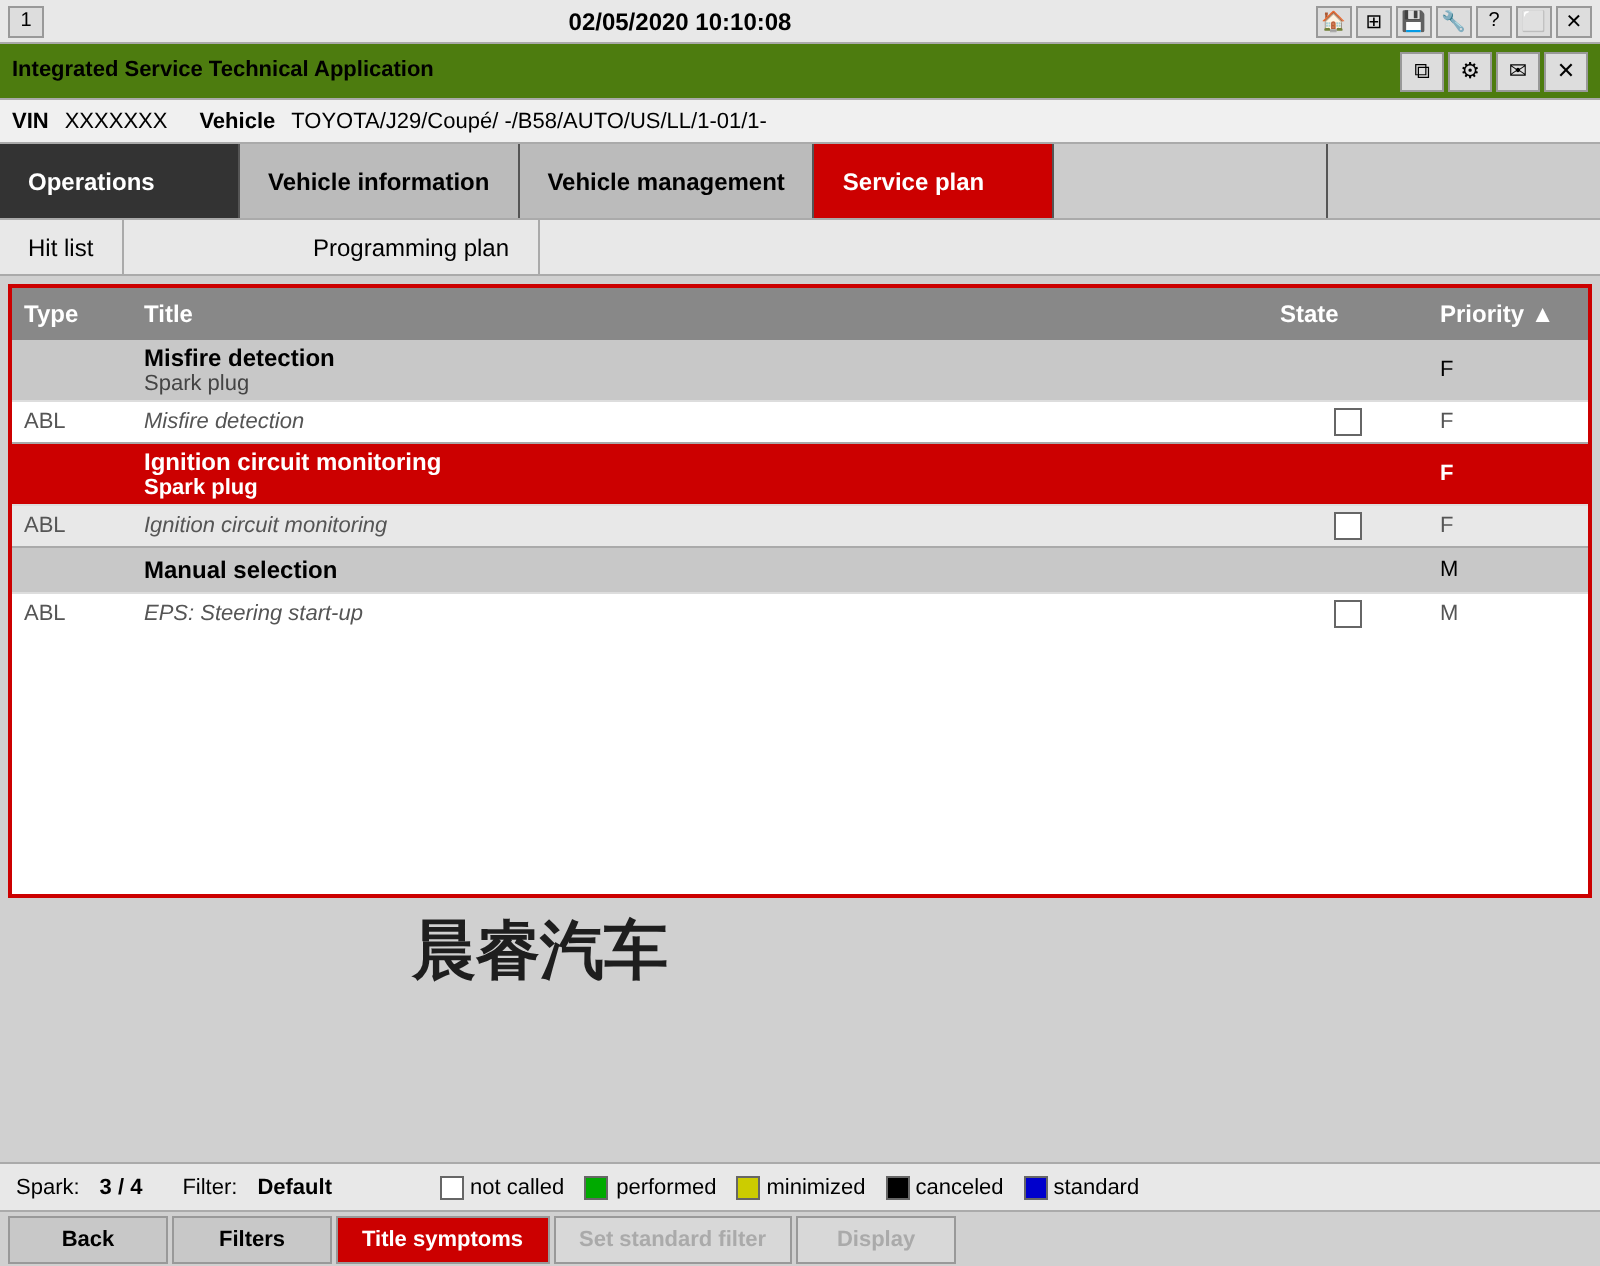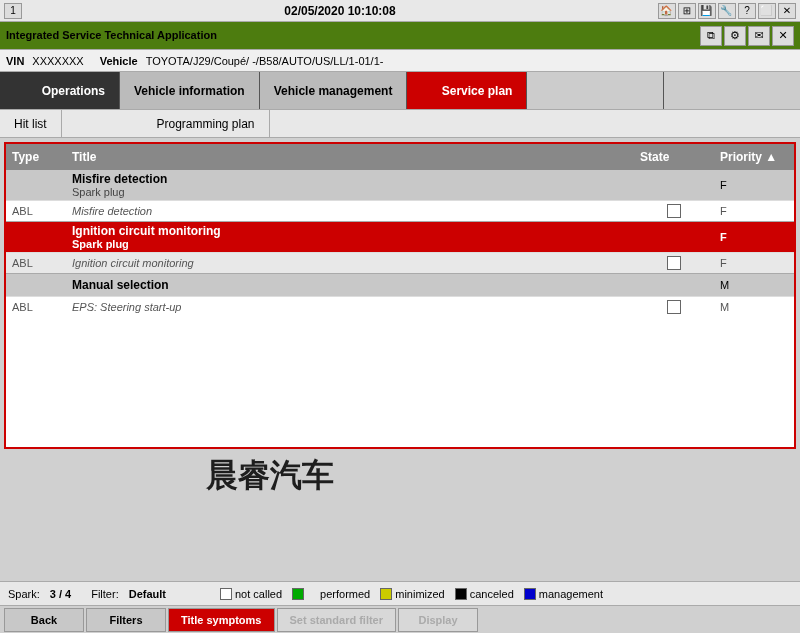--- a/index.html
+++ b/index.html
@@ -35,21 +35,21 @@
       display: flex; align-items: center; background: #f0f0f0;
       border-bottom: 1px solid #aaa; height: 22px; padding: 0 6px; gap: 8px; font-size: 11px;
     }
     .vin-label { font-weight: bold; }
 
     
     .nav-tabs {
       display: flex; background: #333; height: 38px; border-bottom: 1px solid #aaa;
     }
     .nav-tab {
-      display: flex; align-items: center; justify-content: flex-end;
+      display: flex; align-items: center; justify-content: flex-start;
       padding: 0 14px; cursor: pointer; font-size: 12px; font-weight: bold;
       border-right: 1px solid #555; color: #fff; min-width: 120px;
     }
     .nav-tab.active-red { background: #cc0000; color: #fff; }
     .nav-tab.dark { background: #333; color: #fff; }
     .nav-tab.light { background: #aaa; color: #000; }
 
     
     .sub-tabs {
       display: flex; background: #e8e8e8; height: 28px; border-bottom: 1px solid #aaa;
@@ -265,35 +265,35 @@
 <div class="status-bar">
   <span>Spark:</span>
   <strong>3 / 4</strong>
   <span style="margin-left:10px;">Filter:</span>
   <strong>Default</strong>
 
   <span style="margin-left:16px;display:flex;align-items:center;gap:3px;padding-left:28px;">
     <span class="legend-box" style="background:#fff;border:1px solid #666;"></span>
     <span>not called</span>
   </span>
-  <span style="display:flex;align-items:center;gap:16px;">
+  <span style="display:flex;align-items:center;gap:4px;">
     <span class="legend-box" style="background:#00aa00;"></span>
     <span>performed</span>
   </span>
   <span style="display:flex;align-items:center;gap:3px;">
     <span class="legend-box" style="background:#cccc00;"></span>
     <span>minimized</span>
   </span>
   <span style="display:flex;align-items:center;gap:3px;">
     <span class="legend-box" style="background:#000;"></span>
     <span>canceled</span>
   </span>
   <span style="display:flex;align-items:center;gap:3px;">
     <span class="legend-box" style="background:#0000cc;"></span>
-    <span>management</span>
+    <span>standard</span>
   </span>
 </div>
 
 <div class="bottom-bar">
   <button class="btn btn-gray">Back</button>
   <button class="btn btn-gray">Filters</button>
   <button class="btn btn-red">Title symptoms</button>
   <button class="btn btn-disabled">Set standard filter</button>
   <button class="btn btn-disabled">Display</button>
 </div>

